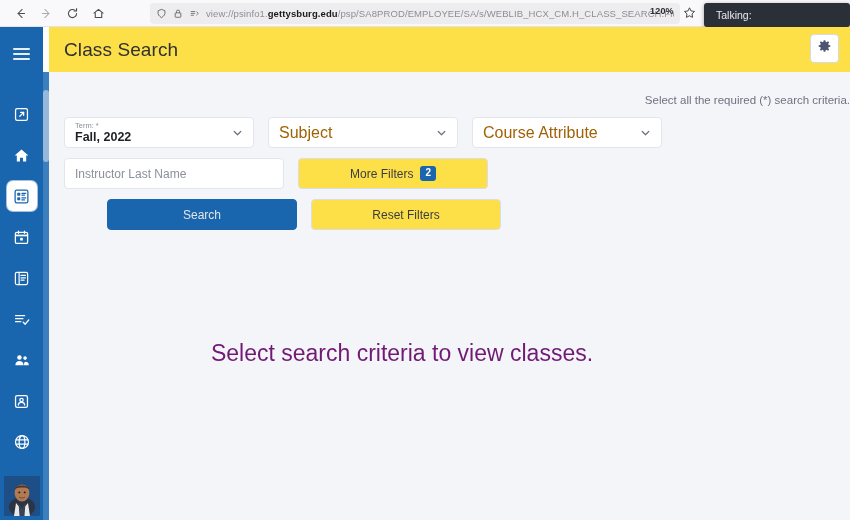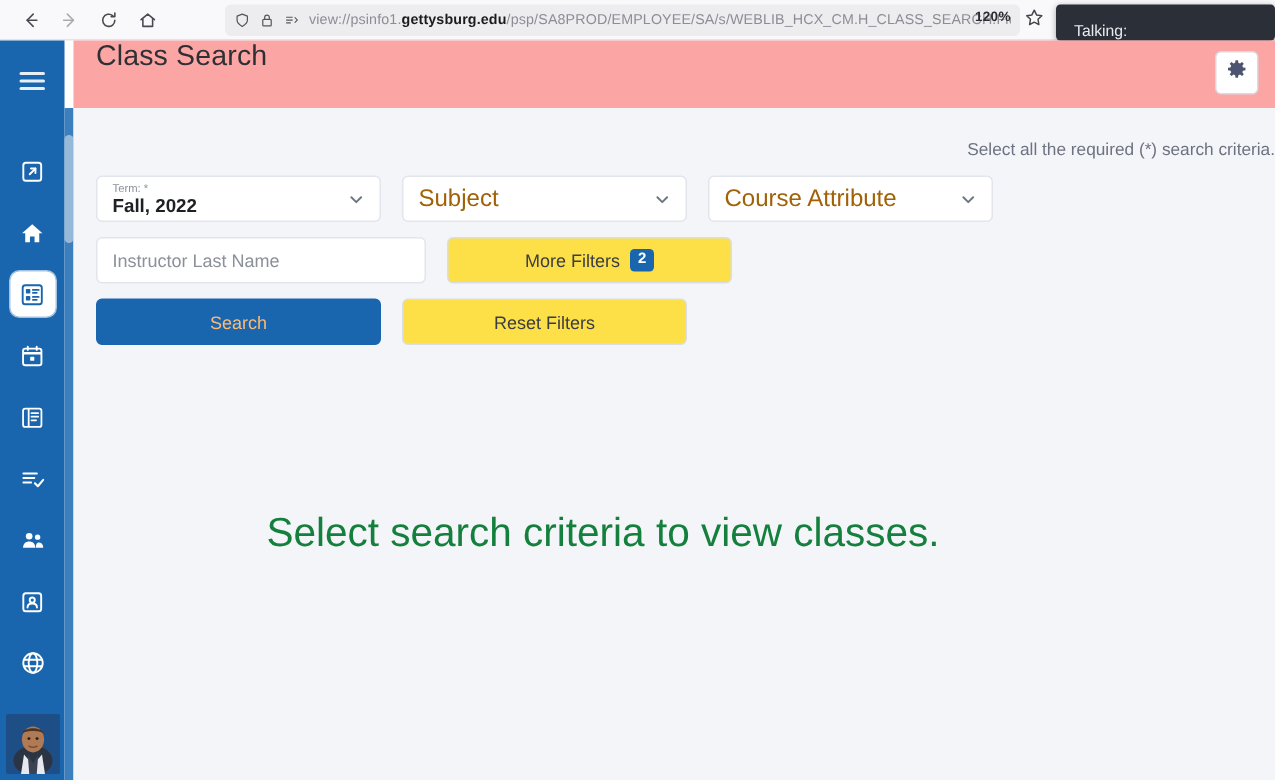--- a/index.html
+++ b/index.html
@@ -42,21 +42,21 @@
   .url-text .scheme { color: #8d8d96; }
   .zoom-badge {
     position: absolute; left: 650px; top: 6px;
     font-size: 9px; font-weight: 700; color: #2b2b30; letter-spacing: 0.2px;
   }
   .star-btn { position: absolute; left: 683px; top: 5px; color: #44444c; }
 
   .tooltip-talking {
     position: absolute; left: 704px; top: 3px; width: 146px; height: 24px;
     background: #2b2f38; border-radius: 3px;
-    display: flex; align-items: flex-end; padding-left: 12px;
+    display: flex; align-items: center; padding-left: 12px;
     color: #e9eaee; font-size: 10.5px;
     box-shadow: 0 1px 4px rgba(0,0,0,0.35);
   }
 
   
   .sidebar {
     position: absolute; left: 0; top: 27px; width: 43px; height: 493px;
     background: #1a66ae;
     display: flex; flex-direction: column; align-items: center;
   }
@@ -86,22 +86,22 @@
     background: #3c7fbd;
   }
   .scroll-thumb {
     position: absolute; left: 43px; top: 90px; width: 6px; height: 72px;
     background: #96b9d9; border-radius: 3px;
   }
 
   
   .app-header {
     position: absolute; left: 49px; top: 27px; width: 801px; height: 45px;
-    background: #fca5a5;
-    display: flex; align-items: flex-start;
+    background: #fde047;
+    display: flex; align-items: center;
   }
   .page-title {
     margin-left: 15px; font-size: 19px; color: #2e3033; font-weight: 400;
     letter-spacing: 0.1px;
   }
   .gear-btn {
     position: absolute; right: 11px; top: 7px;
     width: 29px; height: 29px; border: 1px solid #d7dae2; border-radius: 4px;
     background: #ffffff; display: flex; align-items: center; justify-content: center;
     color: #4d5470;
@@ -141,29 +141,29 @@
     border-radius: 4px; display: flex; align-items: center; padding: 0 10px;
     font-size: 12px; color: #8b9099;
   }
 
   .btn {
     width: 190px; height: 31px; border-radius: 4px;
     display: flex; align-items: center; justify-content: center;
     font-size: 12px; gap: 7px;
   }
   .btn-secondary { background: #fde047; border: 1px solid #dadde4; color: #3a3d44; }
-  .btn-primary { background: #1a66ae; border: 1px solid #1a66ae; color: #fdba74; }
+  .btn-primary { background: #1a66ae; border: 1px solid #1a66ae; color: #e5e5e5; margin-left: 43px; }
   .badge {
     background: #1a66ae; color: #ffffff; font-size: 10px; font-weight: 700;
     border-radius: 3px; padding: 1px 5px; line-height: 1.25;
   }
 
   .empty-msg {
     position: absolute; left: 0; top: 268px; width: 706px;
-    text-align: center; font-size: 27px; color: #15803d; font-weight: 400;
+    text-align: center; font-size: 23px; color: #701a75; font-weight: 400;
   }
 </style>
 </head>
 <body>
 
 <div id="root">
 
   <div class="browser-bar">
     <div class="nav-btns">
       <div class="nav-btn">

